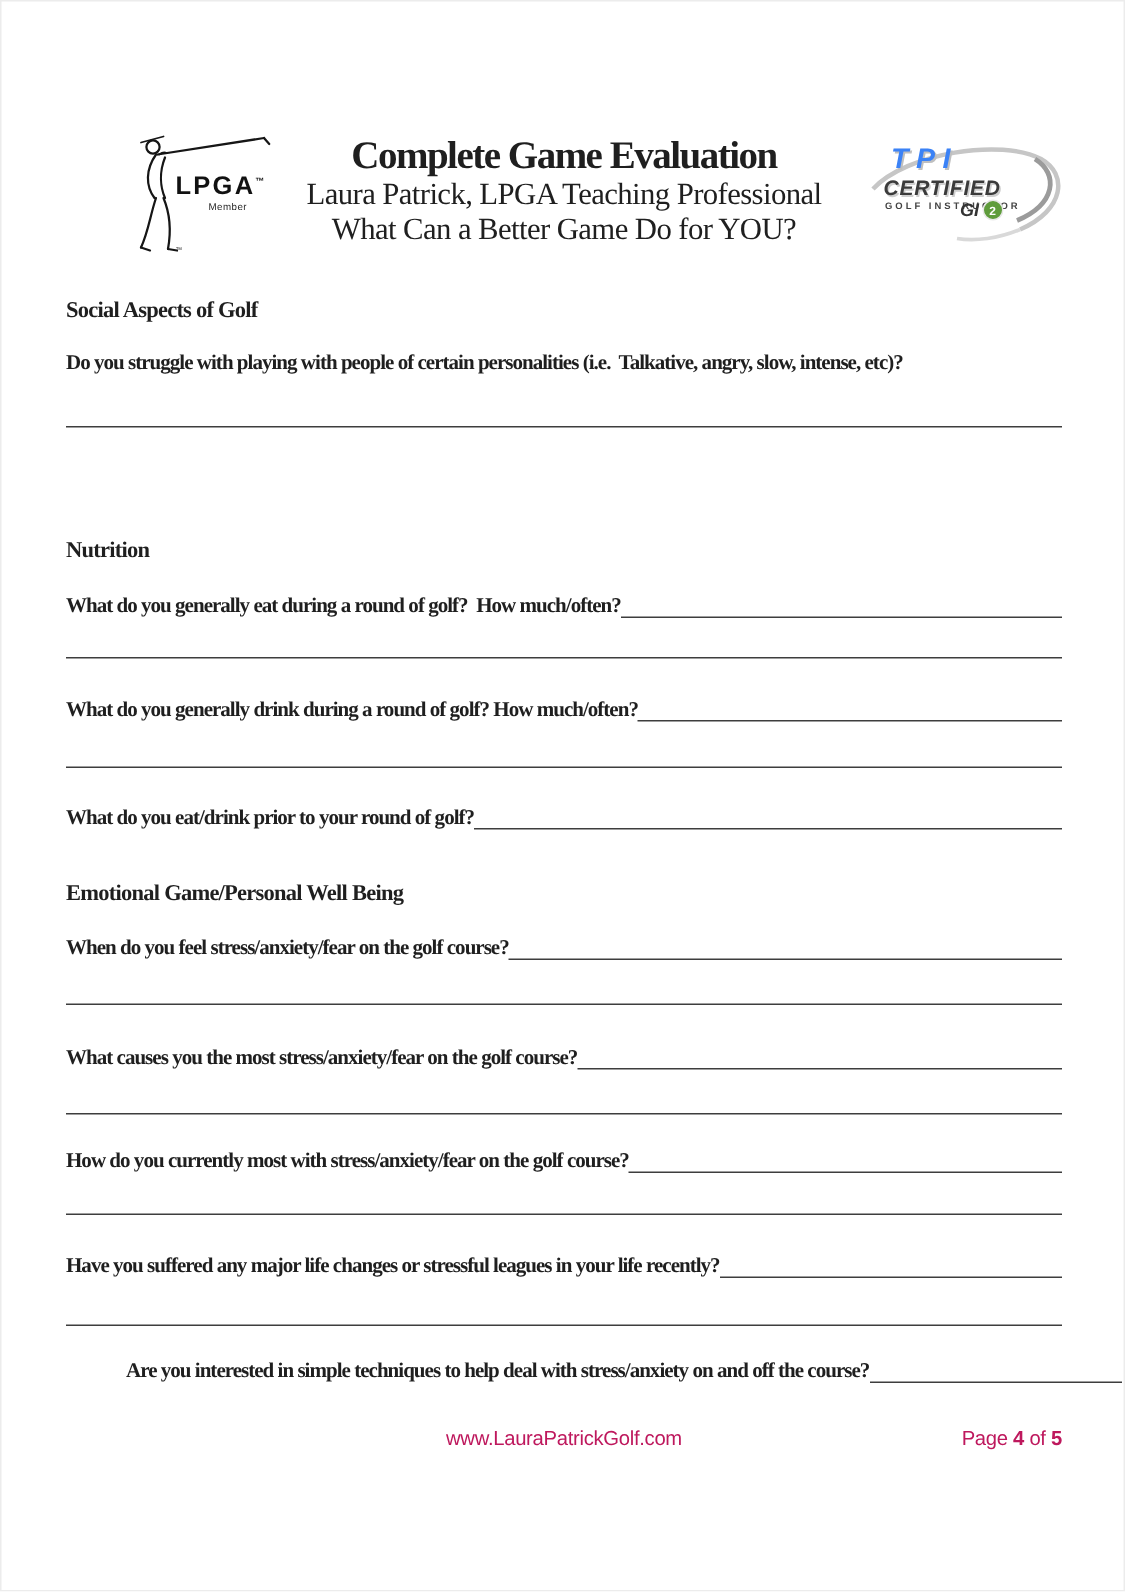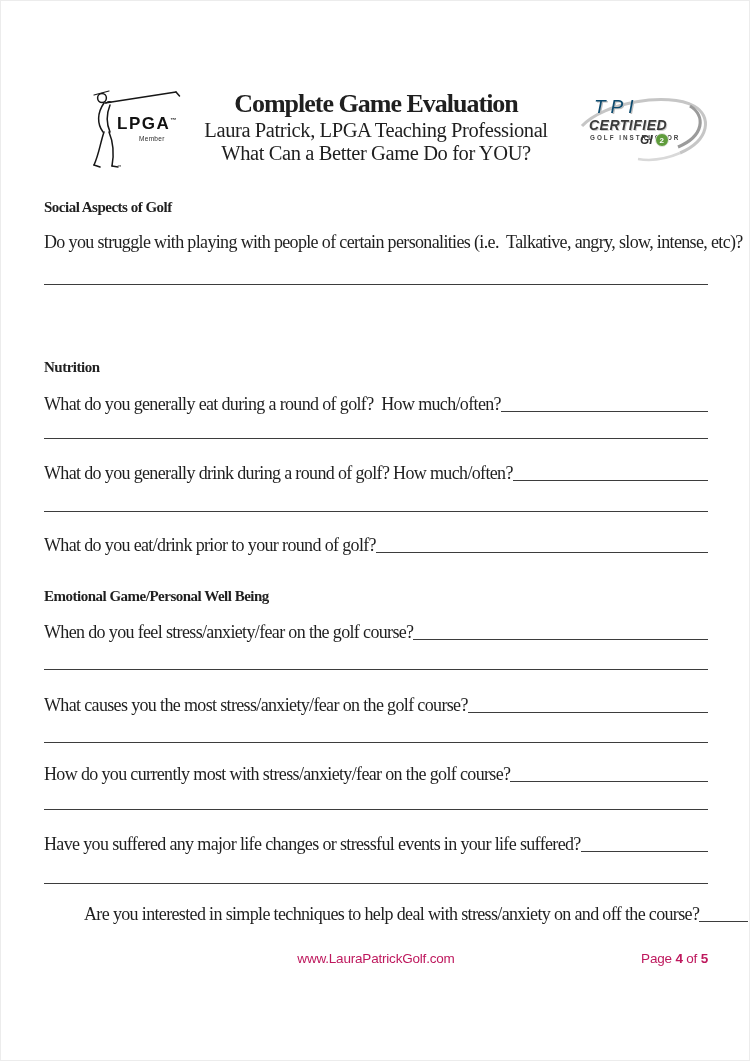--- a/index.html
+++ b/index.html
@@ -8,21 +8,21 @@
     font-family:"Liberation Serif",serif;color:#1f1f1f;overflow:hidden;
     box-sizing:border-box;border:1px solid #ececec;
   }
   .row{position:absolute;left:43px;width:664px;}
   .center{left:0;width:750px;text-align:center;}
   .title{top:89px;font-size:26px;font-weight:bold;letter-spacing:-1px;line-height:28px;}
   .sub{font-size:20.5px;letter-spacing:-0.4px;line-height:25px;}
   .sub1{top:117px;}
   .sub2{top:140px;}
   .heading{font-size:15px;font-weight:bold;letter-spacing:-0.5px;line-height:19px;}
-  .q{display:flex;font-size:18px;letter-spacing:-0.65px;line-height:19px;}
+  .q{display:flex;font-size:14px;letter-spacing:-0.65px;line-height:19px;font-weight:bold;}
   .q-text{white-space:pre;flex:0 0 auto;}
   .fill{flex:1 1 auto;border-bottom:1.5px solid #3d3d3d;margin-bottom:2px;}
   .hline{border-top:1.5px solid #3d3d3d;height:0;}
 
   
   .h1{top:197px;} .q1{top:232px;} .l1{top:283px;} .q2{top:307px;}
   .h2{top:357px;} .q3{top:394px;} .l2{top:437px;} .q4{top:463px;}
   .l3{top:510px;} .q5{top:535px;}
   .h3{top:586px;} .q6{top:622px;} .l4{top:668px;} .q7{top:695px;}
   .l5{top:741px;} .q8{top:764px;} .l6{top:808px;} .q9{top:834px;}
@@ -39,22 +39,22 @@
   .lpga svg{position:absolute;left:0;top:0;}
   .lpga-word{position:absolute;left:36px;top:27px;font-family:"Liberation Sans",sans-serif;
     font-weight:bold;font-size:17px;letter-spacing:1.5px;color:#111;}
   .lpga-word sup{font-size:6px;letter-spacing:0;}
   .lpga-member{position:absolute;left:58px;top:48px;font-family:"Liberation Sans",sans-serif;
     font-size:6.5px;color:#2a2a2a;letter-spacing:0.3px;}
 
   
   .tpi{position:absolute;left:577px;top:95px;width:132px;height:72px;font-family:"Liberation Sans",sans-serif;}
   .tpi svg{position:absolute;left:0;top:0;}
-  .tpi-brand{position:absolute;left:16px;top:0px;font-size:19px;font-weight:normal;font-style:italic;
-    letter-spacing:5px;color:#0c4a6e;text-shadow:1.2px 1.2px 0 #bfbfbf;}
+  .tpi-brand{position:absolute;left:16px;top:0px;font-size:19px;font-weight:bold;font-style:italic;
+    letter-spacing:5px;color:#3b82f6;text-shadow:1.2px 1.2px 0 #bfbfbf;}
   .tpi-cert{position:absolute;left:11px;top:21px;font-size:14px;font-weight:bold;font-style:italic;
     letter-spacing:0.5px;color:#3b3b3b;text-shadow:1px 1px 0 #cfcfcf;}
   .tpi-golf{position:absolute;left:12px;top:38px;font-size:6.3px;font-weight:bold;letter-spacing:2px;color:#444;}
   .tpi-gi{position:absolute;left:62px;top:37px;font-size:12px;font-weight:bold;font-style:italic;
     color:#333;display:flex;align-items:center;}
   .tpi-badge{width:12px;height:12px;border-radius:50%;background:#5f9c3c;color:#fff;font-size:8px;
     font-weight:bold;font-style:normal;display:inline-flex;align-items:center;justify-content:center;
     margin-left:2px;border:1px solid #e8e8e8;}
 </style>
 </head>
@@ -134,21 +134,21 @@
     <span class="q-text">What causes you the most stress/anxiety/fear on the golf course?</span>
     <span class="fill"></span>
   </div>
   <div class="row hline l5"></div>
   <div class="row q q8">
     <span class="q-text">How do you currently most with stress/anxiety/fear on the golf course?</span>
     <span class="fill"></span>
   </div>
   <div class="row hline l6"></div>
   <div class="row q q9">
-    <span class="q-text">Have you suffered any major life changes or stressful events in your life suffered?</span>
+    <span class="q-text">Have you suffered any major life changes or stressful leagues in your life recently?</span>
     <span class="fill"></span>
   </div>
   <div class="row hline l7"></div>
   <div class="row q q10">
     <span class="q-text">Are you interested in simple techniques to help deal with stress/anxiety on and off the course?</span>
     <span class="fill"></span>
   </div>
 
   <div class="row footer">
     <span class="site">www.LauraPatrickGolf.com</span>

